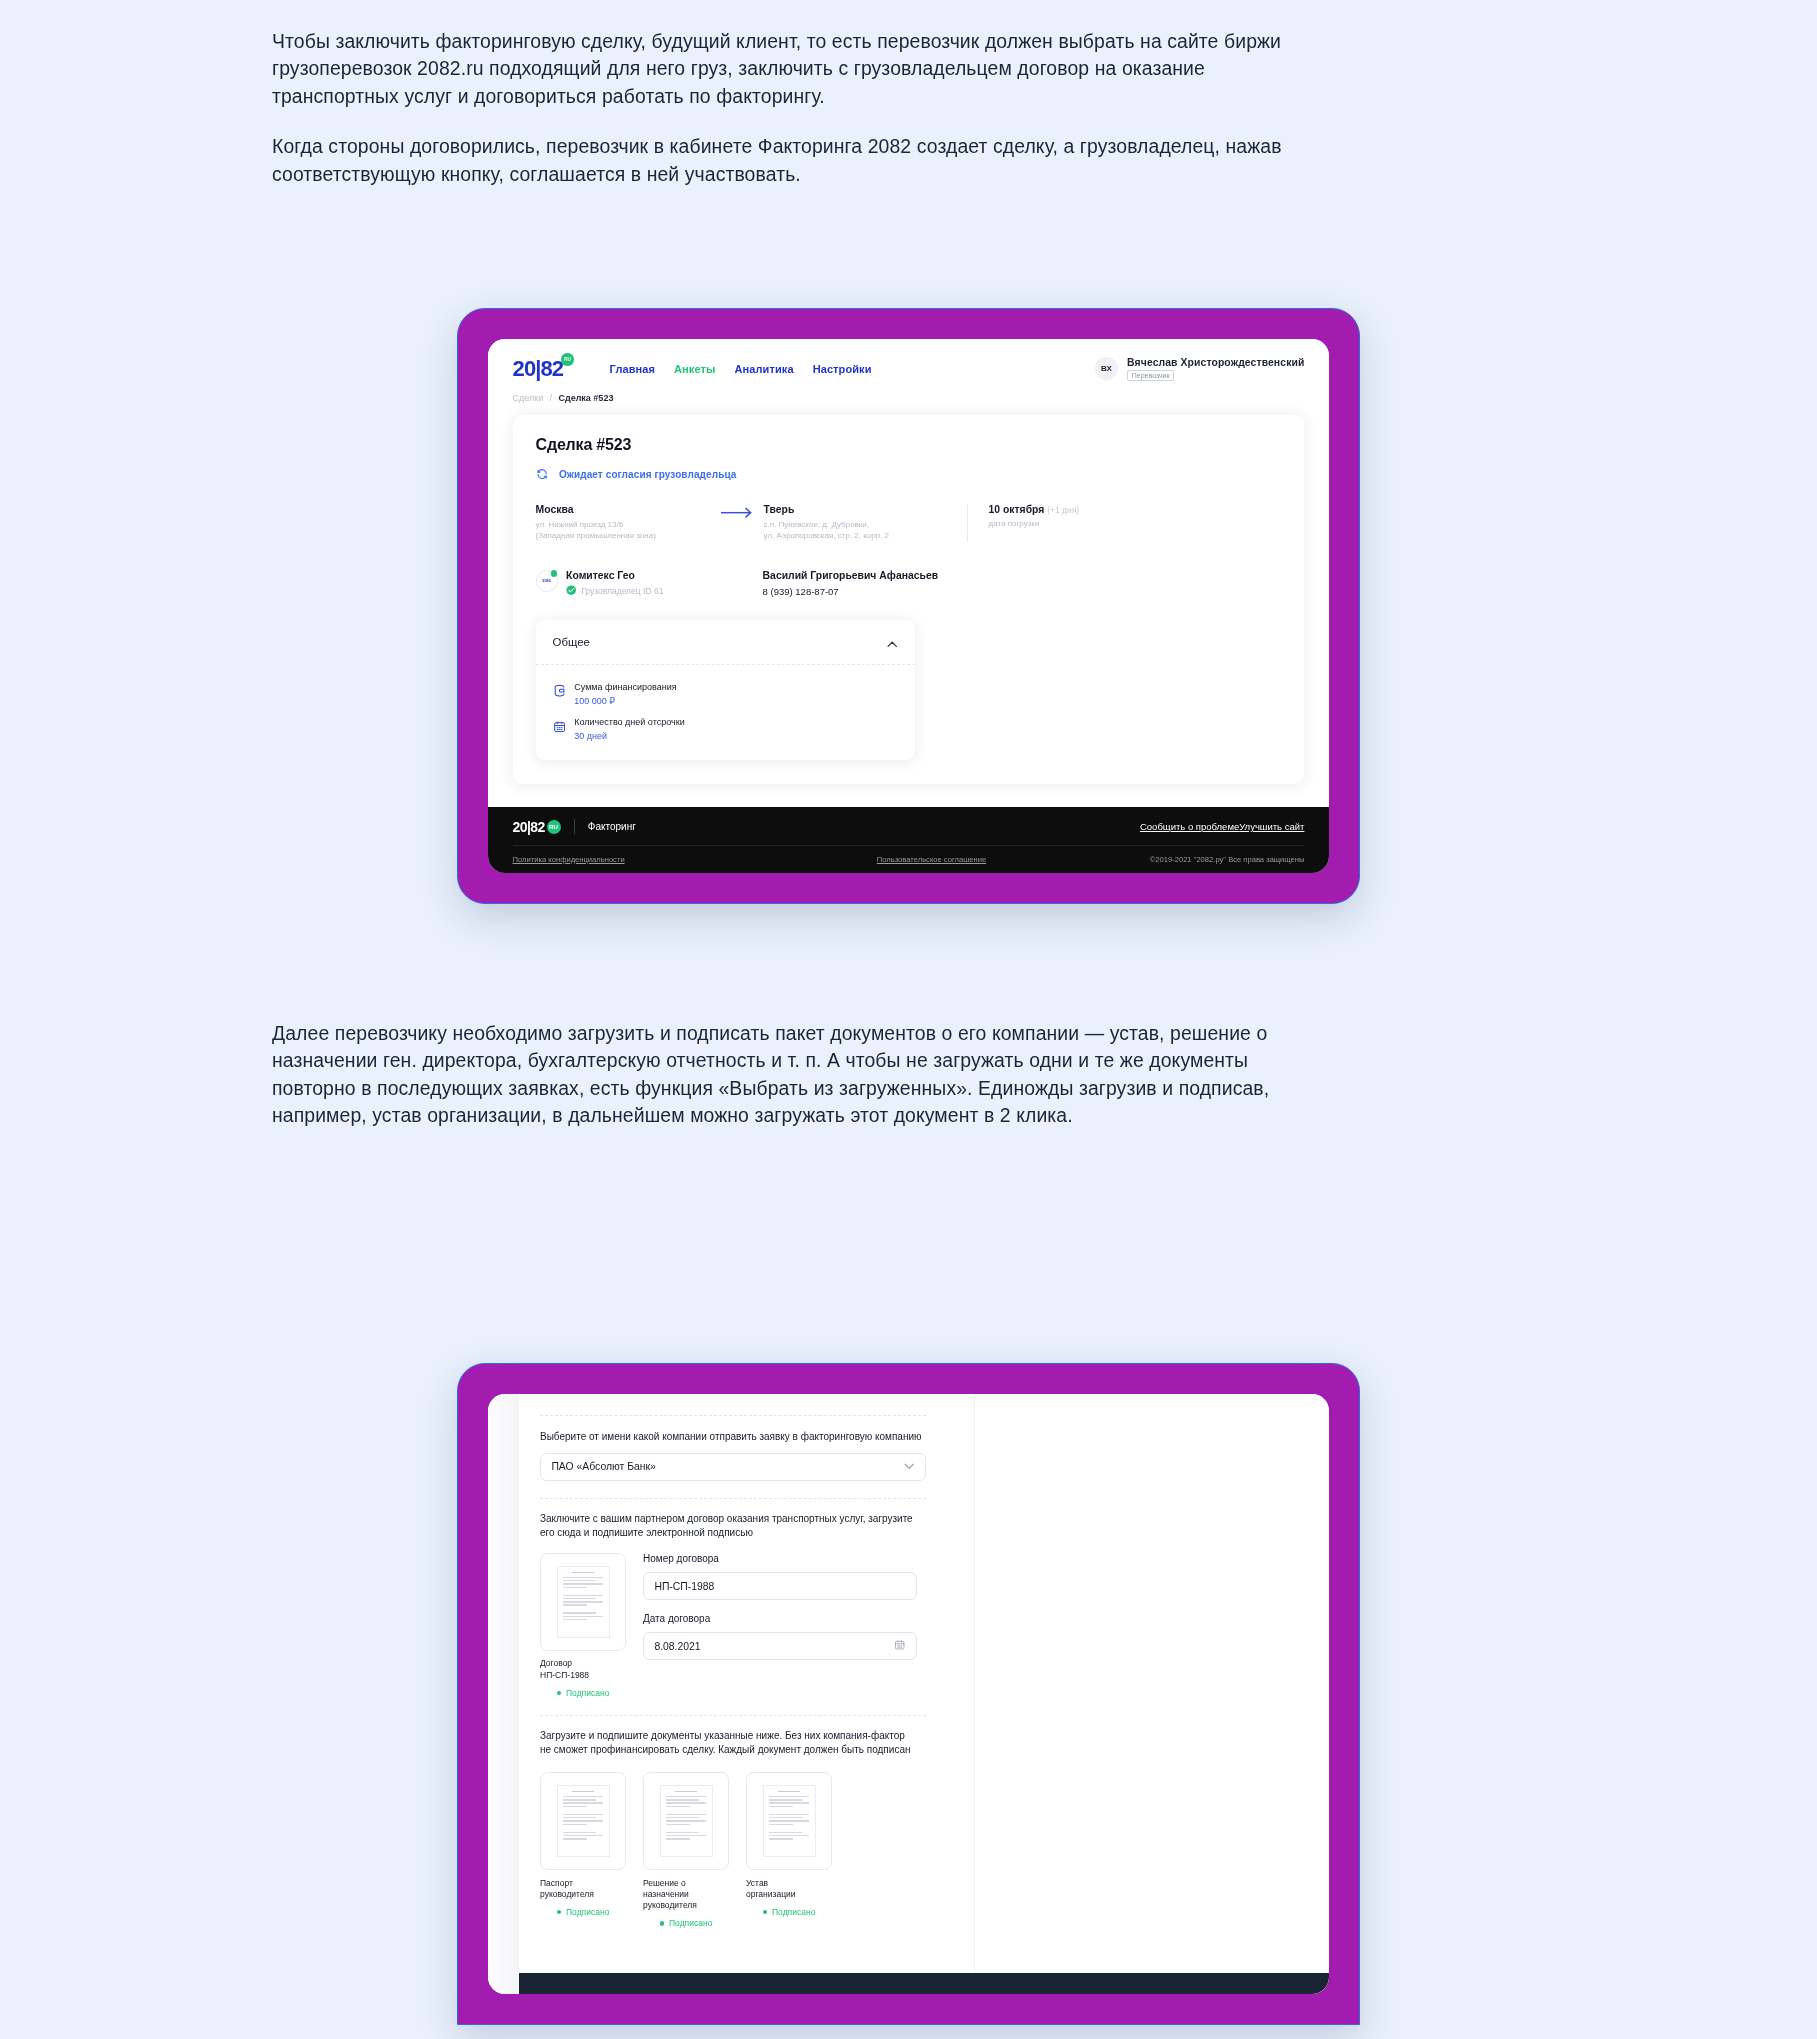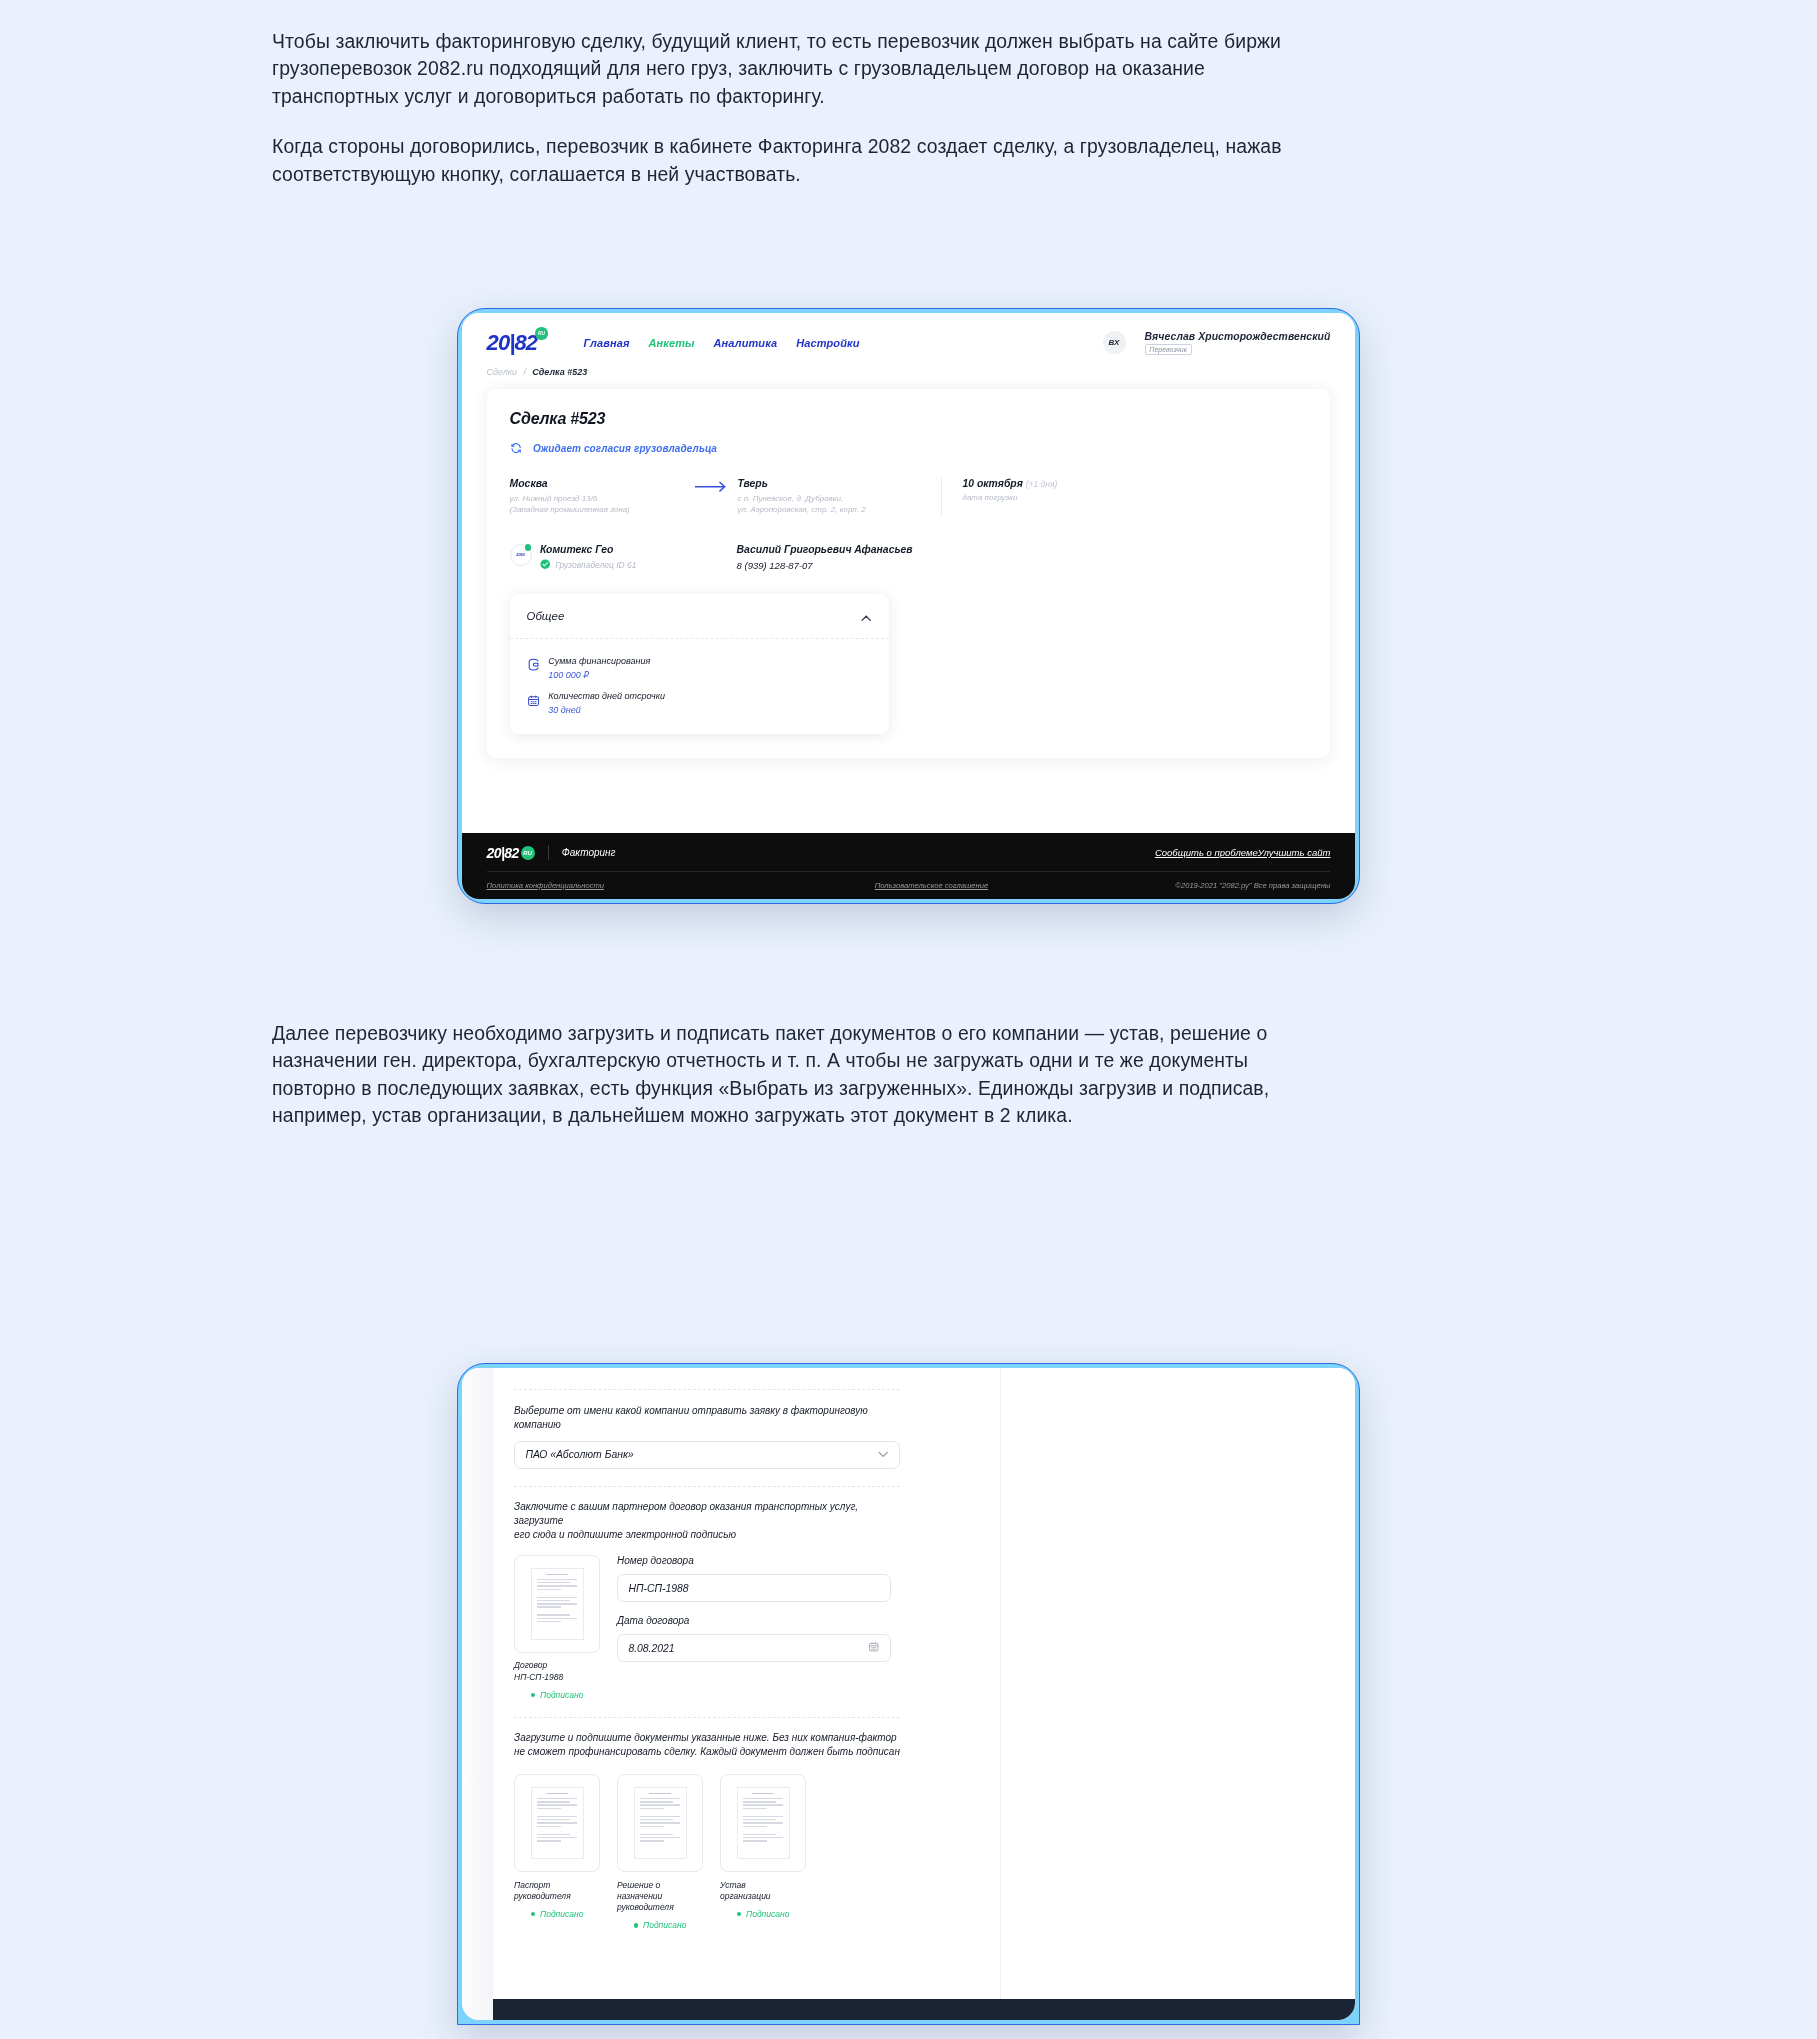--- a/index.html
+++ b/index.html
@@ -23,26 +23,25 @@
     margin-bottom: 23px;
   }
   .article p:last-child { margin-bottom: 0; }
 
   .block-1 { top: 28px; }
   .block-2 { top: 1020px; }
 
   
   .tablet {
     position: absolute;
-    background: #7dd3fc;
+    background: #a21caf;
     border: 0.9px solid #2a6de0;
     border-radius: 28px;
-    padding: 4px;
+    padding: 30px;
     box-shadow: 0 13.2px 38px rgba(24,40,80,.18);
-    font-style: italic;
   }
   .tablet-screen {
     width: 100%; height: 100%;
     background: #ffffff;
     border-radius: 17px;
     overflow: hidden;
     position: relative;
   }
 
   .tablet-1 { left: 457px; top: 308px; width: 903px; height: 596px; }
@@ -69,21 +68,21 @@
     display: flex; align-items: center; justify-content: center;
     letter-spacing: 0;
   }
   .navlinks { display: flex; gap: 19px; margin-left: 36px; }
   .navlinks a {
     font-size: 11px; font-weight: 700; color: #1f34c7;
     text-decoration: none; letter-spacing: 0.1px;
   }
   .navlinks a.active { color: #21c17a; }
 
-  .user { margin-left: auto; display: flex; align-items: center; gap: 19px; }
+  .user { margin-left: auto; display: flex; align-items: center; gap: 9px; }
   .avatar {
     width: 23px; height: 23px; border-radius: 50%;
     background: #f0f1f4; color: #1d2435;
     font-size: 8px; font-weight: 700;
     display: flex; align-items: center; justify-content: center;
   }
   .user-meta { display: flex; flex-direction: column; gap: 1.9px; }
   .user-name { font-size: 10.4px; font-weight: 700; color: #1d2435; letter-spacing: 0.1px; }
   .user-role {
     font-size: 7px; color: #8d93a3;

